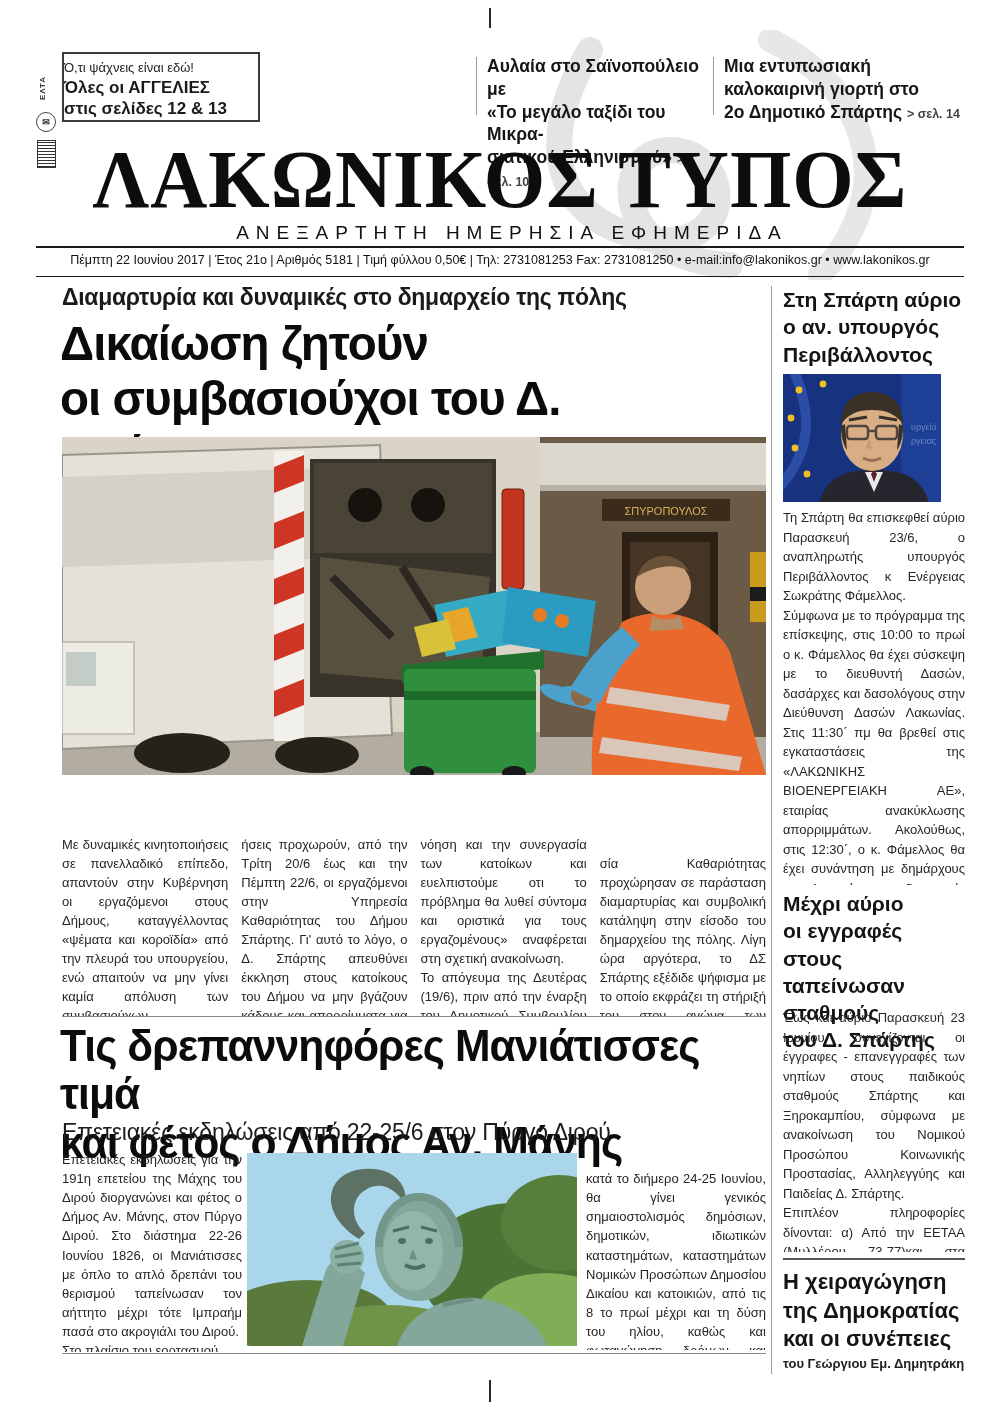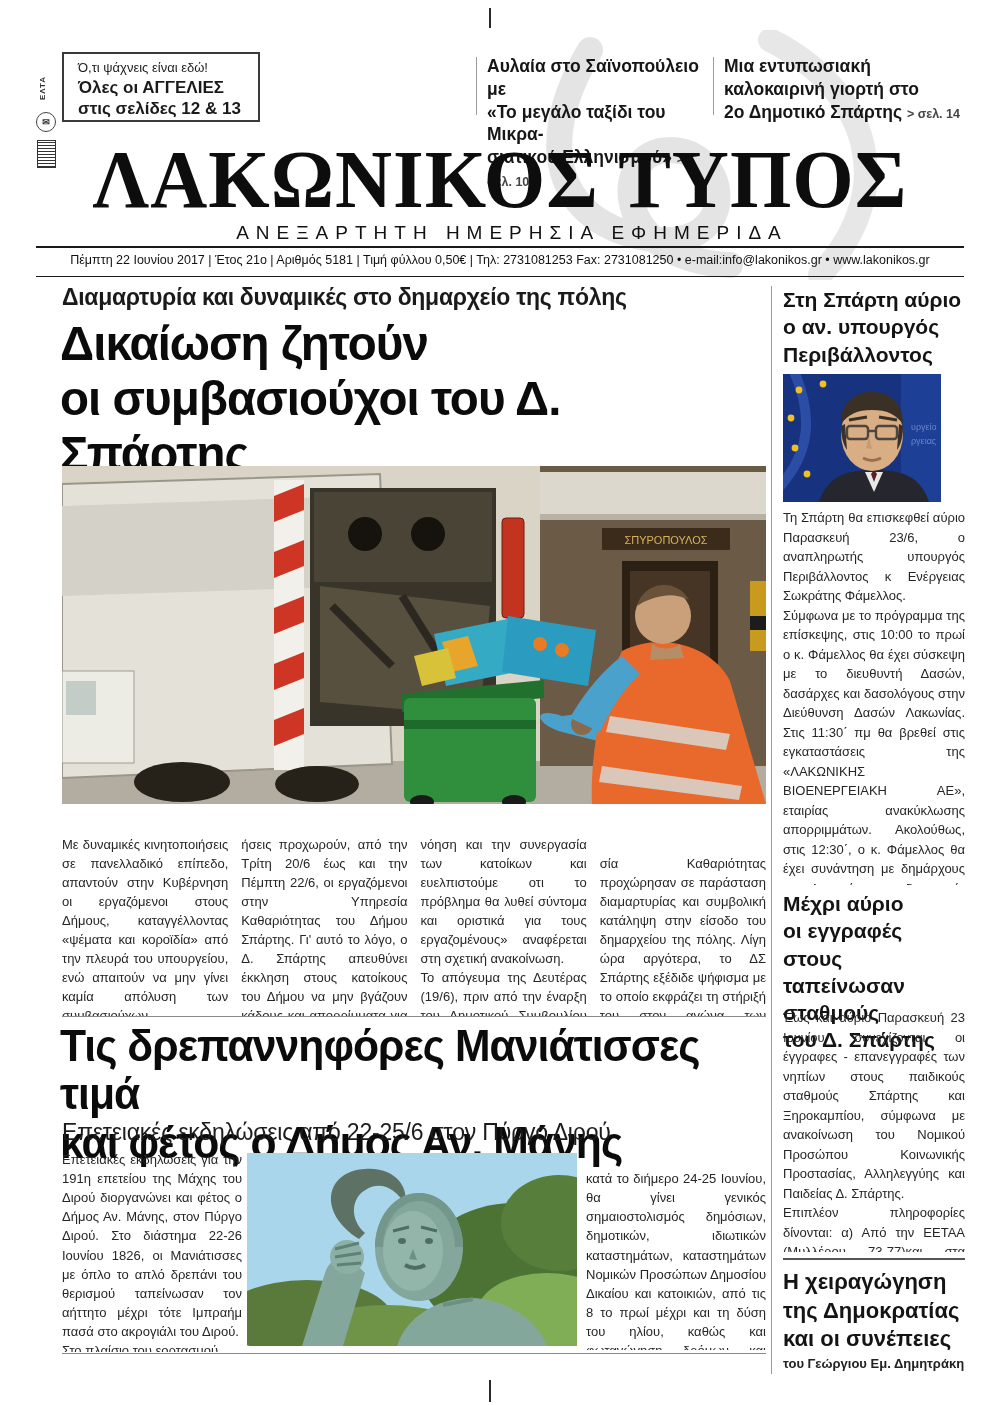--- a/index.html
+++ b/index.html
@@ -8,21 +8,21 @@
   .abs{position:absolute;}
   
   .regmark{width:2px;background:#2a2a2a;}
   .postal{left:34px;top:54px;width:26px;height:150px;font-size:8px;color:#333;}
   .elta{transform:rotate(-90deg);transform-origin:left top;position:absolute;left:4px;top:46px;
         font-weight:bold;letter-spacing:1px;white-space:nowrap;}
   .stamp-circle{position:absolute;left:2px;top:58px;width:18px;height:18px;border:1.5px solid #444;
         border-radius:50%;display:flex;align-items:center;justify-content:center;font-size:9px;font-weight:bold;}
   .barcode{position:absolute;left:3px;top:86px;width:17px;height:26px;border:1px solid #333;
         background:repeating-linear-gradient(0deg,#333 0 1px,#fff 1px 3px);}
-  .teaser-box{left:62px;top:52px;width:198px;height:70px;border:2px solid #3a3a3a;padding:6px 14px;box-sizing:border-box;}
+  .teaser-box{left:62px;top:52px;width:198px;height:70px;border:2px solid #3a3a3a;padding:6px 0;box-sizing:border-box;}
   .teaser-box .t-small{font-size:13px;color:#222;}
   .teaser-box .t-big{font-size:17px;font-weight:bold;line-height:1.25;margin-top:2px;white-space:pre-line;}
   .teaser{font-size:17.5px;font-weight:bold;line-height:1.3;white-space:pre-line;color:#161616;}
   .pageref{font-size:12.5px;font-weight:bold;color:#444;margin-top:35px;}
   .vdiv{width:1px;background:#9a9a9a;}
   .watermark{pointer-events:none;opacity:.55;}
   
   .masthead-title{left:0;top:140px;width:1000px;text-align:center;font-family:"Liberation Serif",serif;
         font-weight:bold;font-size:79px;letter-spacing:1px;line-height:1;color:#0d0d0d;
         transform:scaleY(1.04);}
@@ -91,21 +91,21 @@
   <div class="abs rule" style="left:36px;top:276px;width:928px;height:1px;"></div>
 
   <div class="abs vdiv" style="left:771px;top:286px;height:1088px;"></div>
 
   <div class="abs kicker">Διαμαρτυρία και δυναμικές στο δημαρχείο της πόλης</div>
   <div class="abs headline">
     <div>Δικαίωση ζητούν</div>
     <div>οι συμβασιούχοι του Δ. Σπάρτης</div>
   </div>
 
-  <div class="abs photo-frame" style="left:62px;top:466px;width:704px;height:338px;" aria-label="Εργαζόμενος καθαριότητας με πορτοκαλί γιλέκο αδειάζει πράσινο κάδο σε απορριμματοφόρο">
+  <div class="abs photo-frame" style="left:62px;top:437px;width:704px;height:338px;" aria-label="Εργαζόμενος καθαριότητας με πορτοκαλί γιλέκο αδειάζει πράσινο κάδο σε απορριμματοφόρο">
     <svg width="704" height="338" viewBox="0 0 704 338" preserveAspectRatio="none">
       <rect width="704" height="338" fill="#d9d4c6"></rect>
       <rect y="295" width="704" height="43" fill="#b2ada0"></rect>
 
       <rect x="478" y="0" width="226" height="300" fill="#6b5a46"></rect>
       <rect x="478" y="6" width="226" height="42" fill="#ddd8ce"></rect>
       <path d="M478,48 h226 v6 h-226 z" fill="#b8b2a6"></path>
       <rect x="560" y="95" width="96" height="195" fill="#2c2015"></rect>
       <rect x="568" y="105" width="80" height="120" fill="#463425"></rect>
       <rect x="540" y="62" width="128" height="22" fill="#3a2b1a"></rect>

